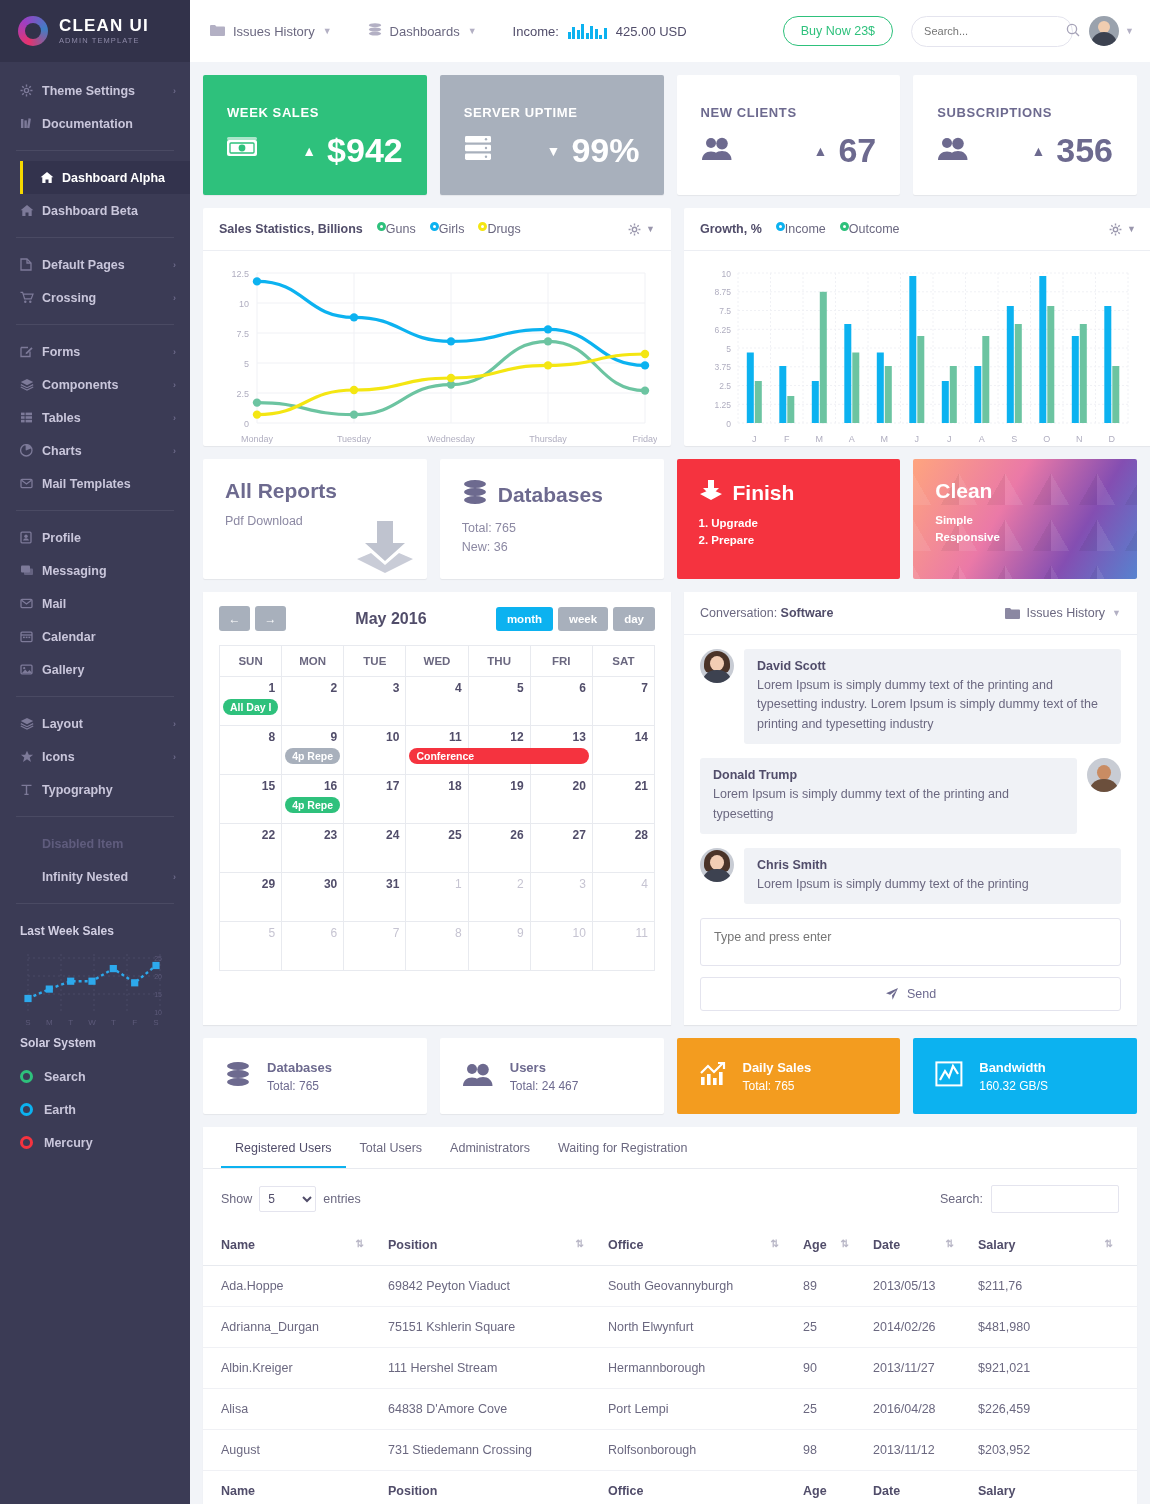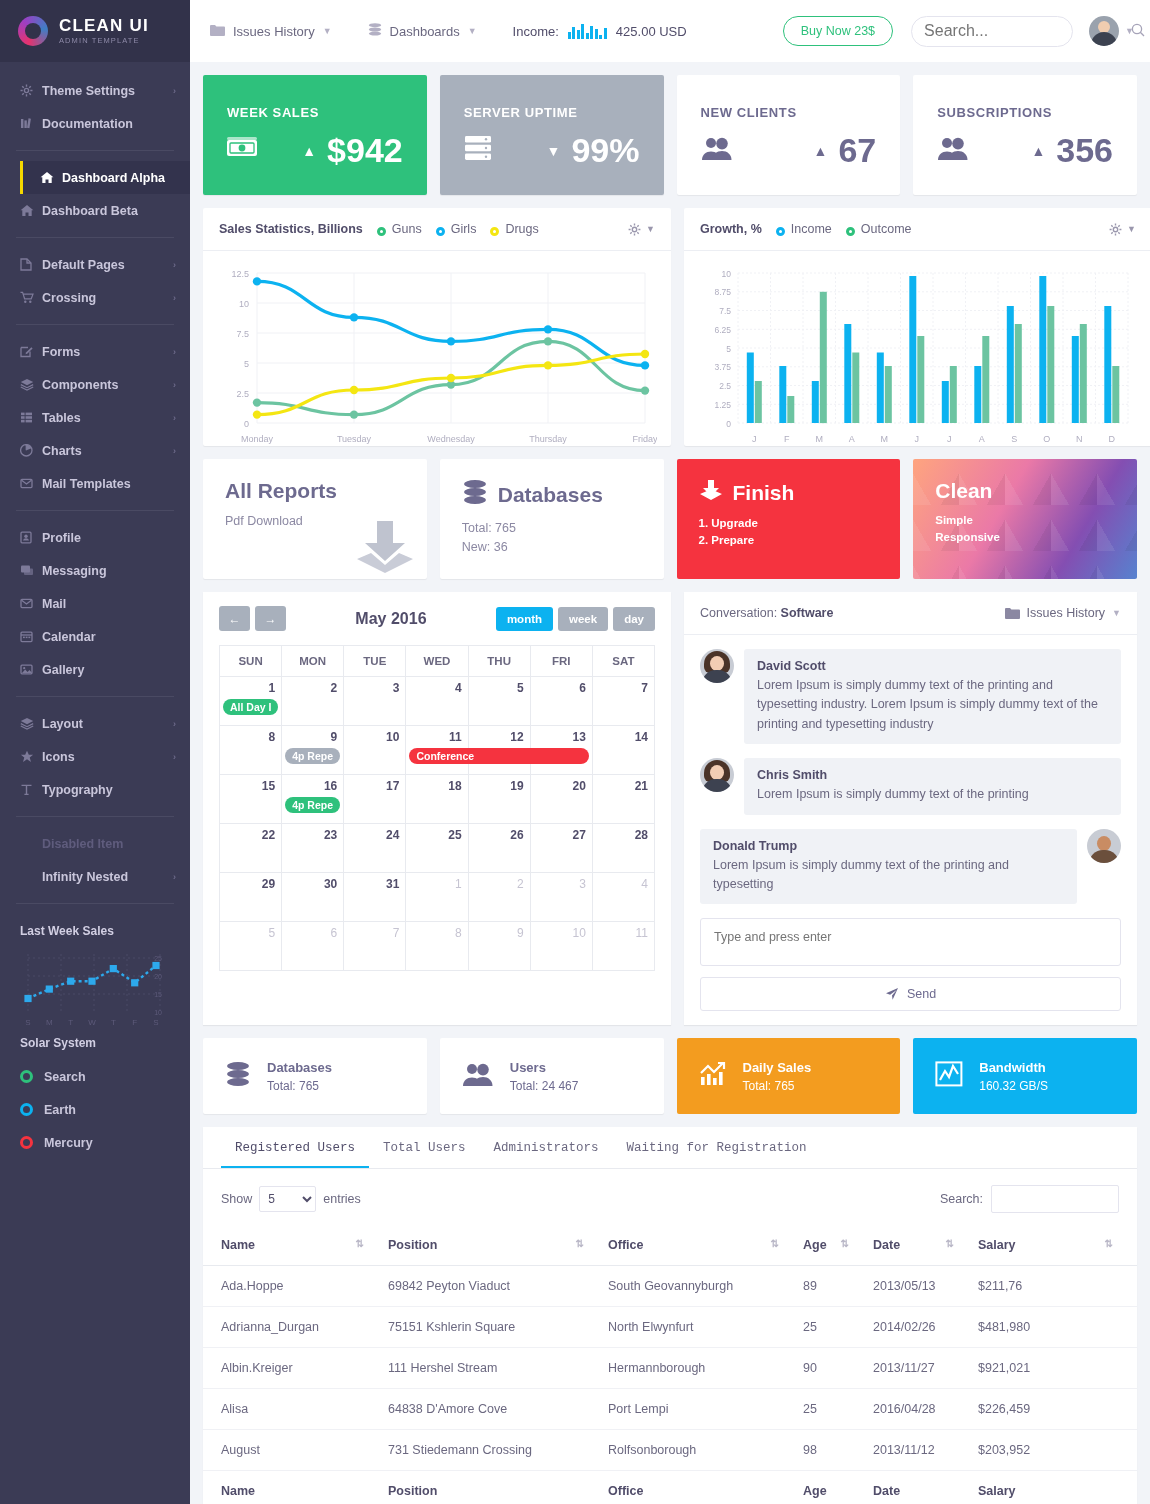--- a/index.html
+++ b/index.html
@@ -52,21 +52,21 @@
   .tb-item { display: flex; align-items: center; gap: 8px; color: #6b6880; font-size: 13px; cursor: pointer; margin-right: 36px; }
   .tb-item .caret { color: #b3b0c4; font-size: 9px; }
   .income-wrap { display: flex; align-items: center; gap: 9px; color: #514d6a; font-size: 13px; }
   .minibars { display: flex; align-items: flex-end; gap: 1.5px; height: 16px; }
   .minibars i { width: 3px; background: #0cb2f0; display: block; }
   .spacer { flex: 1; }
   .buy-btn { border: 1px solid #2ec17c; color: #2ec17c; background: #fff; border-radius: 16px;
     padding: 7px 17px; font-size: 12.5px; cursor: pointer; font-family: inherit; }
   .search-box { margin-left: 18px; width: 162px; height: 31px; border: 1px solid #e4e4ee; border-radius: 16px;
     display: flex; align-items: center; padding: 0 12px; }
-  .search-box input { border: none; outline: none; flex: 1; font-size: 16px; color: #9a97ad; font-family: inherit; background: transparent; }
+  .search-box input { border: none; outline: none; flex: 1; font-size: 11px; color: #9a97ad; font-family: inherit; background: transparent; }
   .search-box .sico { color: #a6a3b8; }
   .avatar-wrap { margin-left: 16px; display: flex; align-items: center; gap: 6px; cursor: pointer; }
   .avatar { width: 30px; height: 30px; border-radius: 50%; overflow: hidden; background: #9aa2ad; position: relative; }
   .avatar .head { position: absolute; width: 12px; height: 12px; border-radius: 50%; background: #f0cdb0; left: 9px; top: 5px; }
   .avatar .body { position: absolute; width: 26px; height: 16px; border-radius: 13px 13px 0 0; background: #3c4250; left: 2px; top: 16px; }
 
   .content { flex: 1; padding: 13px; overflow: hidden; }
   .row { display: flex; gap: 13px; margin-bottom: 13px; }
   .card { background: #fff; border-radius: 2px; box-shadow: 0 1px 1px rgba(0,0,0,.06); }
 
@@ -78,21 +78,21 @@
   .kpi-val { font-size: 34px; font-weight: bold; display: flex; align-items: center; gap: 11px; }
   .kpi-arrow { font-size: 14px; }
   .kpi.green { background: #2ec17c; color: #fff; }
   .kpi.gray { background: #a8b0bc; color: #fff; }
   .kpi.white { background: #fff; color: #6d6a8f; }
 
   
   .chart-card { flex: 1; background: #fff; border-radius: 2px; box-shadow: 0 1px 1px rgba(0,0,0,.06); }
   .chart-head { display: flex; align-items: center; padding: 14px 16px; gap: 14px; border-bottom: 1px solid #eceef3; }
   .chart-title { font-size: 12.5px; font-weight: bold; color: #514d6a; }
-  .legend { display: flex; align-items: flex-end; gap: 6px; font-size: 12.5px; color: #6b6880; }
+  .legend { display: flex; align-items: flex-start; font-size: 12.5px; color: #6b6880; }
   .lring { width: 9px; height: 9px; border-radius: 50%; border: 3px solid #2ec17c; }
   .lring.blue { border-color: #0cb2f0; }
   .lring.yellow { border-color: #f4e612; }
   .gear { margin-left: auto; display: flex; align-items: center; gap: 5px; color: #9a97ad; cursor: pointer; }
   .plot { position: relative; height: 195px; padding: 12px 14px 0 14px; }
   .plot svg { display: block; }
 
   
   .tile { flex: 1; height: 120px; border-radius: 2px; position: relative; overflow: hidden; padding: 20px 22px; }
   .tile.white { background: #fff; box-shadow: 0 1px 1px rgba(0,0,0,.06); }
@@ -164,21 +164,21 @@
   .stat { flex: 1; height: 76px; border-radius: 2px; display: flex; align-items: center; gap: 16px; padding: 0 22px; }
   .stat.white { background: #fff; box-shadow: 0 1px 1px rgba(0,0,0,.06); color: #6d6a8f; }
   .stat.orange { background: #f39c1f; color: #fff; }
   .stat.blue { background: #0cb2f0; color: #fff; }
   .stat .si { font-size: 27px; line-height: 1; }
   .stat .sn { font-size: 13px; font-weight: bold; }
   .stat .sv { font-size: 12px; margin-top: 4px; }
 
   
   .table-card { background: #fff; box-shadow: 0 1px 1px rgba(0,0,0,.06); padding: 0 0 14px; }
-  .tabs { display: flex; gap: 0; border-bottom: 1px solid #e8eaef; padding: 0 18px; font-family: Liberation Mono, monospace; }
+  .tabs { display: flex; gap: 0; border-bottom: 1px solid #e8eaef; padding: 0 18px; }
   .tab { padding: 14px 14px 11px; font-size: 12.5px; color: #6b6880; cursor: pointer; border-bottom: 2px solid transparent; }
   .tab.on { color: #514d6a; border-bottom-color: #0cb2f0; }
   .tctrl { display: flex; align-items: center; padding: 16px 18px 12px; font-size: 12.5px; color: #6b6880; }
   .tctrl select { margin: 0 7px; height: 26px; border: 1px solid #e4e4ee; border-radius: 2px;
     font-size: 12px; color: #514d6a; font-family: inherit; padding: 0 4px; width: 57px; background: #fff; }
   .tctrl .rgt { margin-left: auto; display: flex; align-items: center; gap: 8px; }
   .tctrl .rgt input { width: 128px; height: 28px; border: 1px solid #e4e4ee; border-radius: 2px;
     font-family: inherit; font-size: 12px; padding: 0 7px; outline: none; }
   table { width: 100%; border-collapse: collapse; }
   th { text-align: left; font-size: 12.5px; color: #514d6a; font-weight: bold;
@@ -983,40 +983,40 @@
                 <div class="av f">
          <div class="hair" style="position:absolute;width:26px;height:22px;border-radius:13px 13px 6px 6px;background:#4a3328;left:4px;top:2px;"></div>
          <div class="head" style="position:absolute;width:14px;height:15px;border-radius:50%;background:#f2cdb4;left:10px;top:7px;z-index:2;"></div>
          <div class="body" style="position:absolute;width:30px;height:14px;border-radius:15px 15px 0 0;background:#3d4250;left:2px;top:21px;z-index:3;"></div>
        </div>
        <div class="bubble">
          <div class="nm">David Scott</div>
          <div class="tx">Lorem Ipsum is simply dummy text of the printing and typesetting industry. Lorem Ipsum is simply dummy text of the printing and typesetting industry</div>
        </div>
               </div>
+              <div class="msg right">
+                <div class="av m2">
+
+         <div class="head" style="position:absolute;width:14px;height:15px;border-radius:50%;background:#c98c63;left:10px;top:7px;z-index:2;"></div>
+         <div class="body" style="position:absolute;width:30px;height:14px;border-radius:15px 15px 0 0;background:#6b4f3c;left:2px;top:21px;z-index:3;"></div>
+       </div>
+       <div class="bubble">
+         <div class="nm">Donald Trump</div>
+         <div class="tx">Lorem Ipsum is simply dummy text of the printing and typesetting</div>
+       </div>
+              </div>
               <div class="msg">
                 <div class="av f">
          <div class="hair" style="position:absolute;width:26px;height:22px;border-radius:13px 13px 6px 6px;background:#4a3328;left:4px;top:2px;"></div>
          <div class="head" style="position:absolute;width:14px;height:15px;border-radius:50%;background:#f2cdb4;left:10px;top:7px;z-index:2;"></div>
          <div class="body" style="position:absolute;width:30px;height:14px;border-radius:15px 15px 0 0;background:#3d4250;left:2px;top:21px;z-index:3;"></div>
        </div>
        <div class="bubble">
          <div class="nm">Chris Smith</div>
          <div class="tx">Lorem Ipsum is simply dummy text of the printing</div>
-       </div>
-              </div>
-              <div class="msg right">
-                <div class="av m2">
-
-         <div class="head" style="position:absolute;width:14px;height:15px;border-radius:50%;background:#c98c63;left:10px;top:7px;z-index:2;"></div>
-         <div class="body" style="position:absolute;width:30px;height:14px;border-radius:15px 15px 0 0;background:#6b4f3c;left:2px;top:21px;z-index:3;"></div>
-       </div>
-       <div class="bubble">
-         <div class="nm">Donald Trump</div>
-         <div class="tx">Lorem Ipsum is simply dummy text of the printing and typesetting</div>
        </div>
               </div>
             </div>
           <div class="chat-foot">
             <textarea class="chat-input" placeholder="Type and press enter" style=""></textarea>
             <button class="send-btn">
               <svg width="14" height="14" viewBox="0 0 14 14">
                   <path d="M13 1L1 6.2l4.1 1.5L11.6 3 7 8.5l.6 4.2z" fill="#6d6a8f"></path>
                 </svg>
               <span>Send</span>

